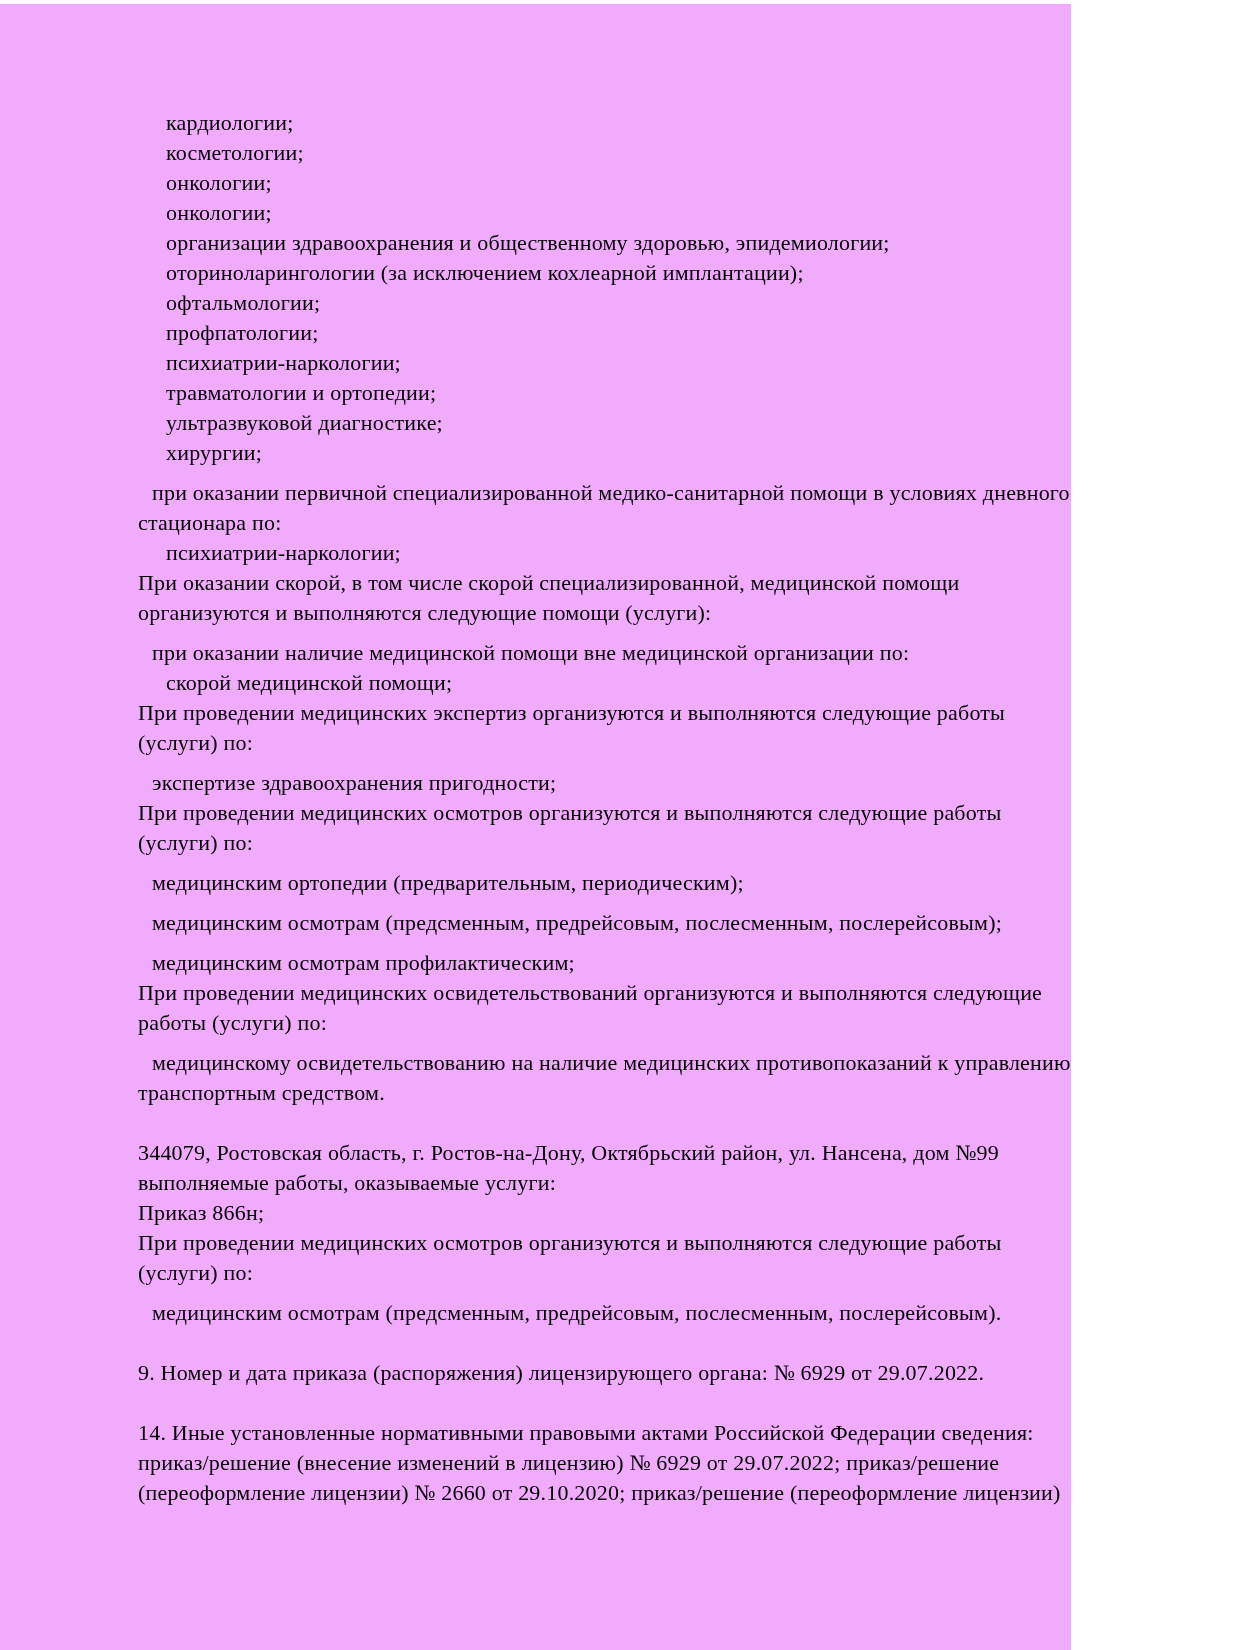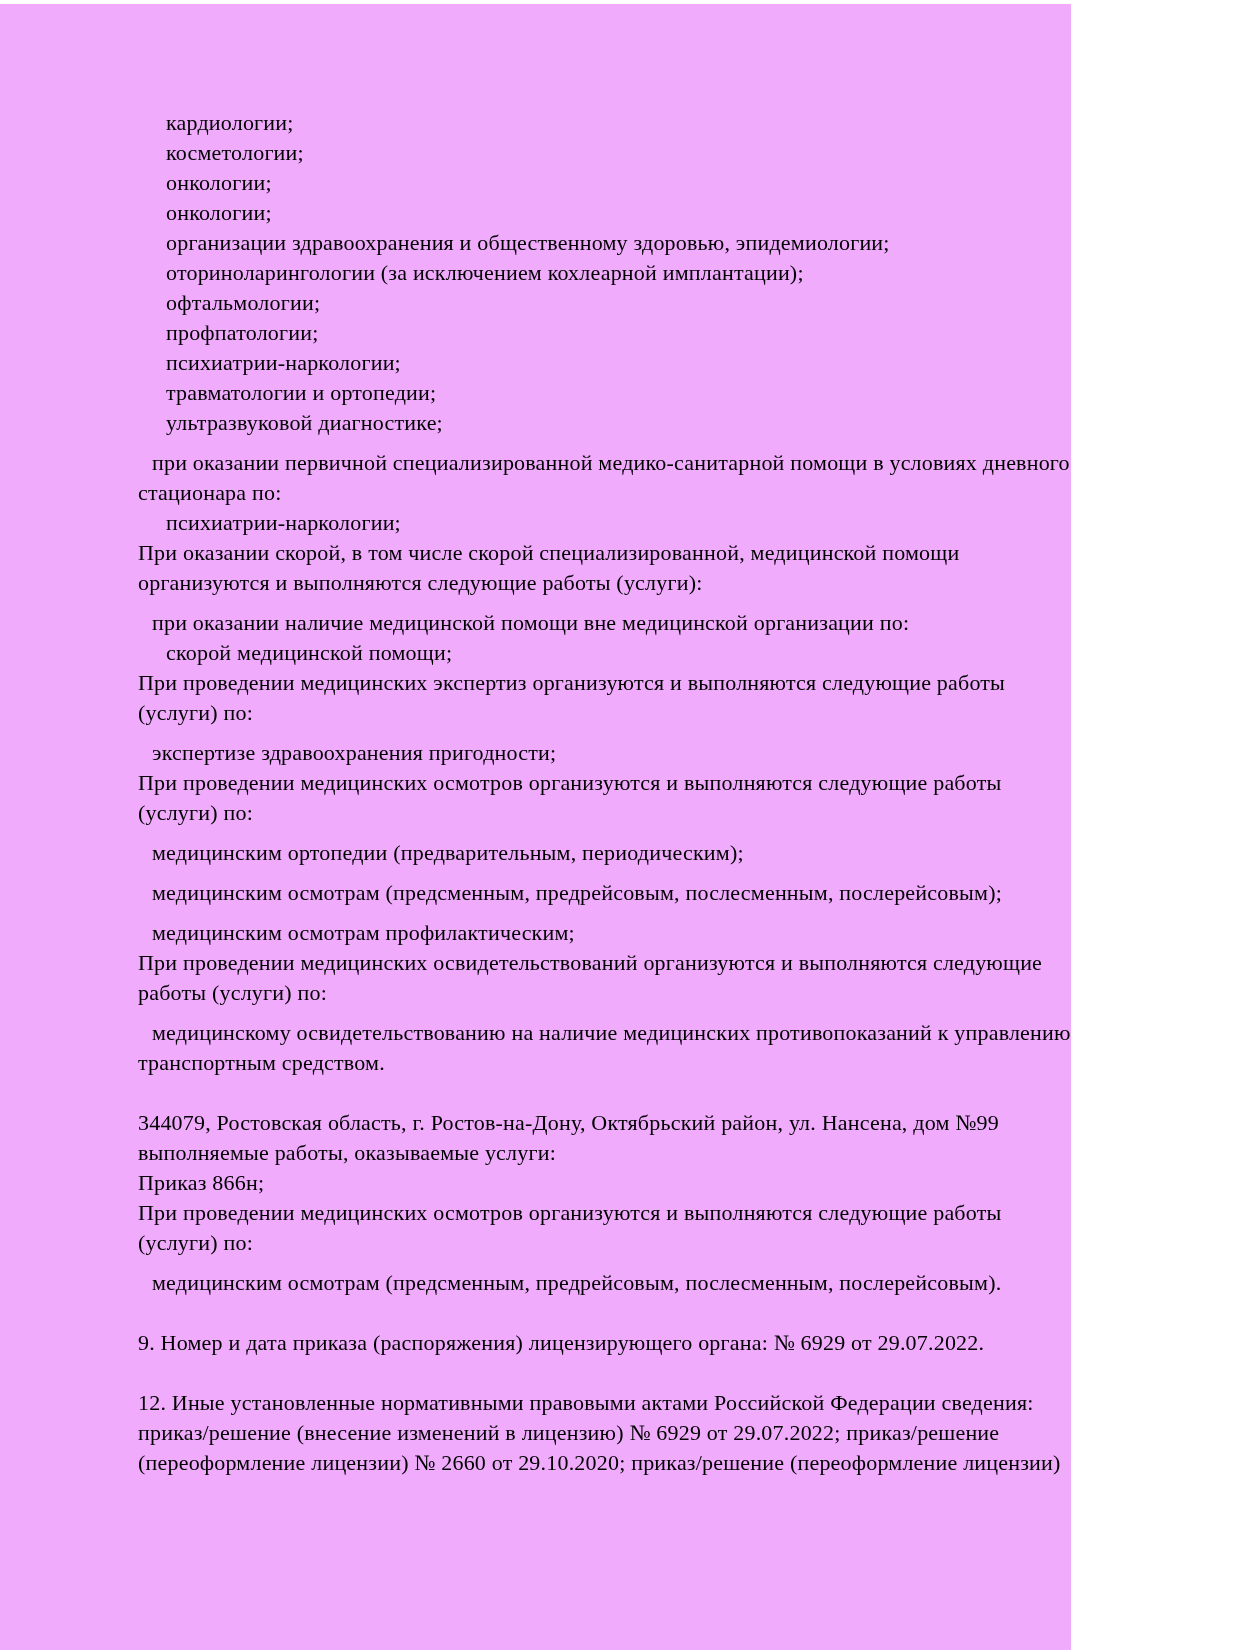--- a/index.html
+++ b/index.html
@@ -46,25 +46,26 @@
       <div class="line i2">косметологии;</div>
       <div class="line i2">онкологии;</div>
       <div class="line i2">онкологии;</div>
       <div class="line i2">организации здравоохранения и общественному здоровью, эпидемиологии;</div>
       <div class="line i2">оториноларингологии (за исключением кохлеарной имплантации);</div>
       <div class="line i2">офтальмологии;</div>
       <div class="line i2">профпатологии;</div>
       <div class="line i2">психиатрии-наркологии;</div>
       <div class="line i2">травматологии и ортопедии;</div>
       <div class="line i2">ультразвуковой диагностике;</div>
+      <div class="line i2">хирургии;</div>
       <div class="line i1">при оказании первичной специализированной медико-санитарной помощи в условиях дневного</div>
       <div class="line i0">стационара по:</div>
       <div class="line i2">психиатрии-наркологии;</div>
       <div class="line i0">При оказании скорой, в том числе скорой специализированной, медицинской помощи</div>
-      <div class="line i0">организуются и выполняются следующие работы (услуги):</div>
+      <div class="line i0">организуются и выполняются следующие помощи (услуги):</div>
       <div class="line i1">при оказании наличие медицинской помощи вне медицинской организации по:</div>
       <div class="line i2">скорой медицинской помощи;</div>
       <div class="line i0">При проведении медицинских экспертиз организуются и выполняются следующие работы</div>
       <div class="line i0">(услуги) по:</div>
       <div class="line i1">экспертизе здравоохранения пригодности;</div>
       <div class="line i0">При проведении медицинских осмотров организуются и выполняются следующие работы</div>
       <div class="line i0">(услуги) по:</div>
       <div class="line i1">медицинским ортопедии (предварительным, периодическим);</div>
       <div class="line i1">медицинским осмотрам (предсменным, предрейсовым, послесменным, послерейсовым);</div>
       <div class="line i1">медицинским осмотрам профилактическим;</div>
@@ -75,17 +76,17 @@
       <div class="line i0"></div>
       <div class="line i0">344079, Ростовская область, г. Ростов-на-Дону, Октябрьский район, ул. Нансена, дом №99</div>
       <div class="line i0">выполняемые работы, оказываемые услуги:</div>
       <div class="line i0">Приказ 866н;</div>
       <div class="line i0">При проведении медицинских осмотров организуются и выполняются следующие работы</div>
       <div class="line i0">(услуги) по:</div>
       <div class="line i1">медицинским осмотрам (предсменным, предрейсовым, послесменным, послерейсовым).</div>
       <div class="line i0"></div>
       <div class="line i0">9. Номер и дата приказа (распоряжения) лицензирующего органа: № 6929 от 29.07.2022.</div>
       <div class="line i0"></div>
-      <div class="line i0">12. Иные установленные нормативными правовыми актами Российской Федерации сведения:</div>
+      <div class="line i0">14. Иные установленные нормативными правовыми актами Российской Федерации сведения:</div>
       <div class="line i0">приказ/решение (внесение изменений в лицензию) № 6929 от 29.07.2022; приказ/решение</div>
       <div class="line i0">(переоформление лицензии) № 2660 от 29.10.2020; приказ/решение (переоформление лицензии)</div>
     </div>
 </main>
 
 </body></html>

